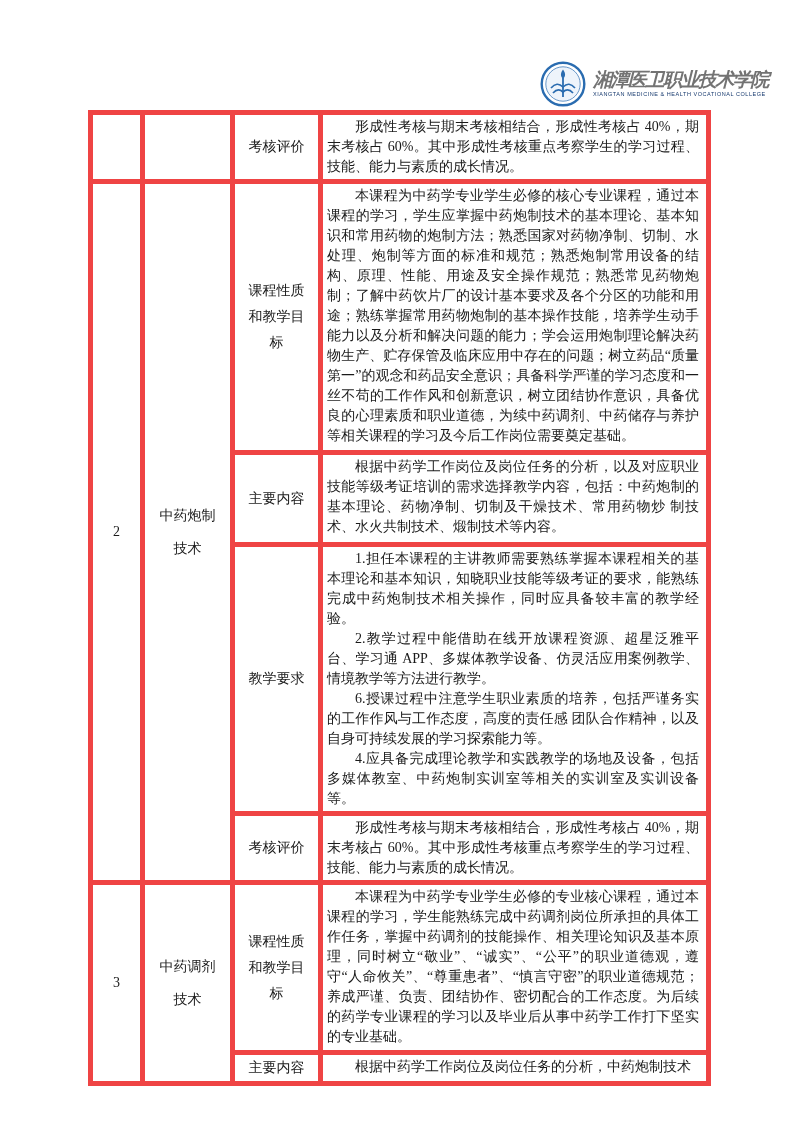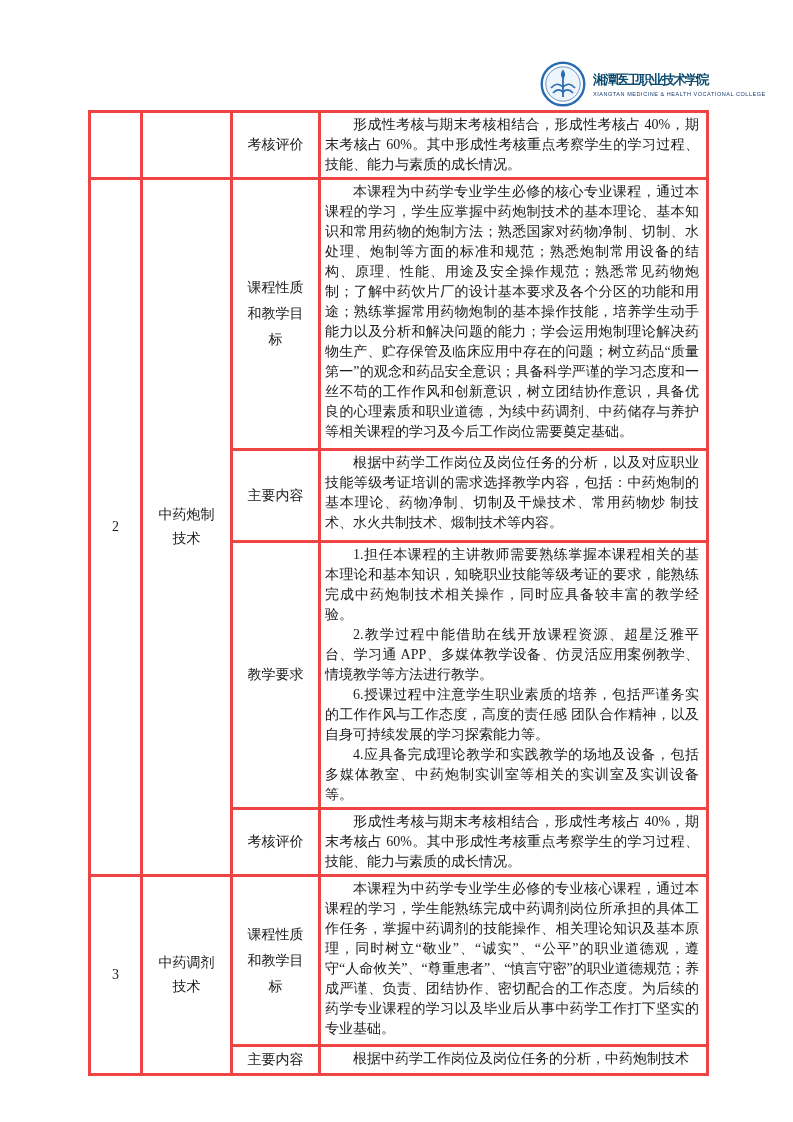--- a/index.html
+++ b/index.html
@@ -18,24 +18,25 @@
     position: absolute;
     top: 61px;
     left: 540px;
     display: flex;
     align-items: center;
     gap: 7px;
   }
   .logo-wrap { width: 46px; height: 46px; display: block; }
   .header-text { display: flex; flex-direction: column; }
   .college-cn {
-    font-size: 13px;
+    font-size: 19px;
     font-weight: bold;
+    font-style: italic;
     letter-spacing: -1.5px;
-    color: #0c4a6e;
+    color: #737373;
     white-space: nowrap;
     line-height: 18px;
   }
   .college-en {
     font-size: 5.5px;
     letter-spacing: 0.55px;
     color: #16396e;
     white-space: nowrap;
     margin-top: 2px;
     font-family: "Liberation Sans", sans-serif;
@@ -45,32 +46,32 @@
   .doc-table {
     position: absolute;
     left: 88px;
     top: 110px;
     width: 618px;
     border-collapse: collapse;
     table-layout: fixed;
     font-size: 14px;
   }
   .doc-table td {
-    border: 3px solid #ef4444;
+    border: 5px solid #ef4444;
     overflow: hidden;
   }
   .num-cell {
     text-align: center;
     vertical-align: middle;
   }
   .course-cell {
     text-align: center;
     vertical-align: middle;
   }
-  .course-cell .w4 { line-height: 24px; }
+  .course-cell .w4 { line-height: 33px; }
   .label-cell {
     text-align: center;
     vertical-align: middle;
     padding: 0 2px;
   }
   .label-cell .w4 { line-height: 26px; }
   .w4 {
     display: inline-block;
     width: 4em;
   }

